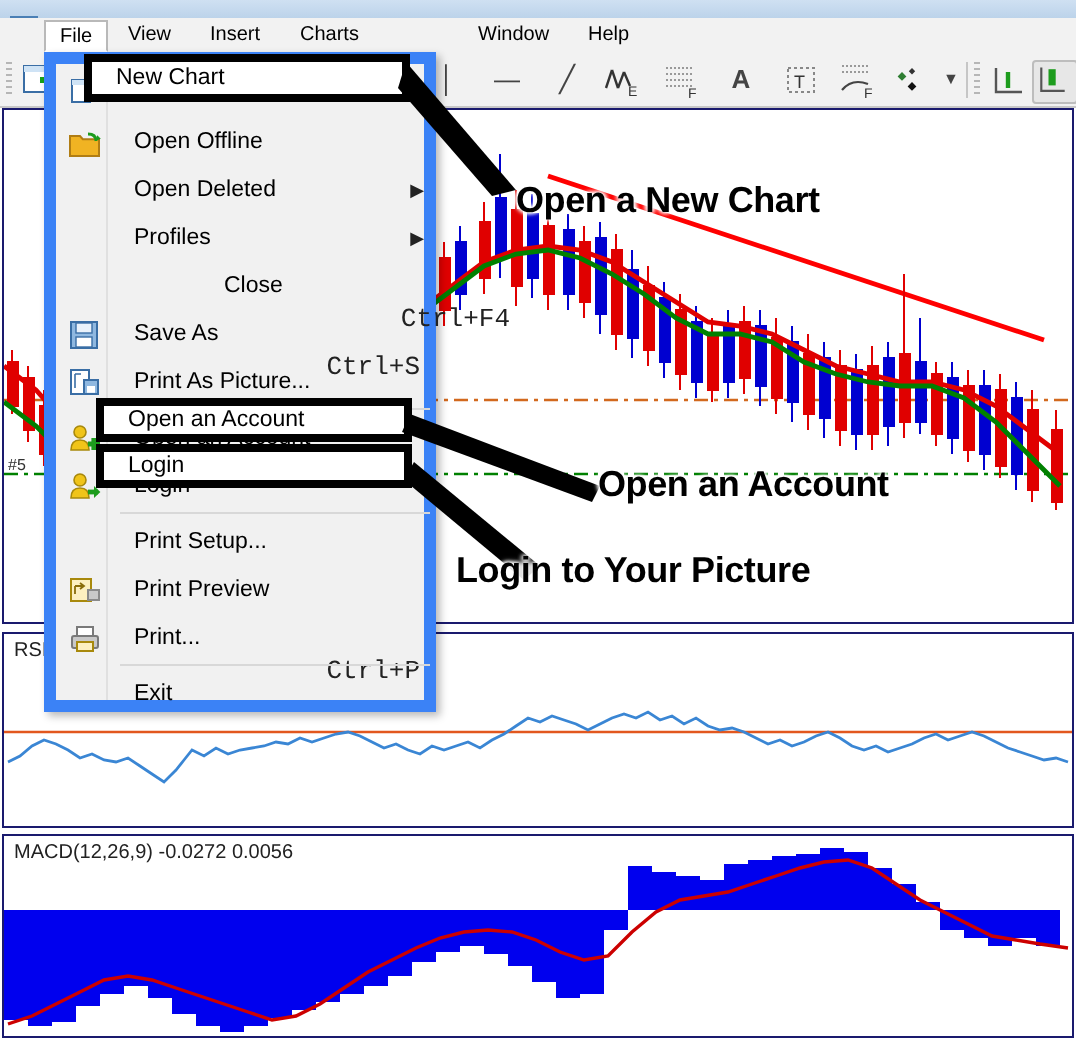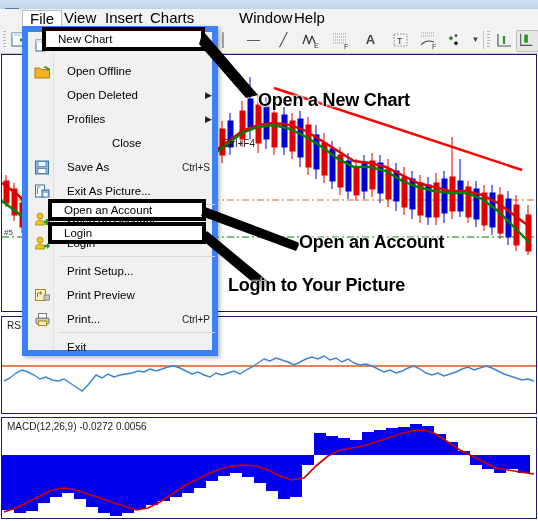--- a/index.html
+++ b/index.html
@@ -23,21 +23,21 @@
   .tb-btn{position:absolute;top:8px;left:5px;width:12px;height:8px;
     background:#6fa8dc;border:1px solid #4a7fb5;}
 
   
   .menubar{
     position:absolute;left:0;top:9px;width:538px;height:18px;
     background:#f2f2f2;border-bottom:1px solid #d6d6d6;
   }
   .menu-item{
     position:absolute;top:1px;height:16px;line-height:16px;
-    font-size:15px;color:#000;padding:0 7px;white-space:nowrap;
+    font-size:10px;color:#000;padding:0 7px;white-space:nowrap;
   }
   .menu-item.active{
     background:#ffffff;border:1px solid #b9b9b9;border-bottom:1px solid #ffffff;
     height:16px;line-height:15px;box-sizing:border-box;
   }
 
   
   .toolbar{
     position:absolute;left:0;top:27px;width:538px;height:26px;
     background:#f2f2f2;border-bottom:1px solid #c8c8c8;
@@ -77,21 +77,21 @@
   }
   .dd-gutter{
     position:absolute;left:0;top:0;width:25px;height:100%;
     background:#f1f1f1;border-right:1px solid #e0e0e0;
   }
   .dd-item{
     position:absolute;left:1px;width:193px;height:23px;
     font-size:11.5px;color:#000;line-height:23px;box-sizing:border-box;
   }
   .dd-text{position:absolute;left:38px;top:0;}
-  .dd-accel{position:absolute;right:12px;top:0;font-size:10px;color:#222;}
+  .dd-accel{position:absolute;right:12px;top:16px;font-size:13px;color:#222;font-family:Liberation Mono, monospace;}
   .dd-arrow{position:absolute;right:10px;top:0;font-size:9px;color:#222;}
   .dd-sep{position:absolute;left:32px;width:155px;height:1px;background:#d8d8d8;}
   .dd-ico{position:absolute;left:5px;top:3px;width:17px;height:17px;}
 
   
   .hibox{
     position:absolute;border:4px solid #000;background:#fff;
     box-sizing:border-box;
   }
   .hibox .hb-text{
@@ -463,21 +463,21 @@
 
     <div class="dd-item" style="top:148px;">
       <span class="dd-ico">
         <svg width="17" height="17" viewBox="0 0 17 17">
           <rect x="1.5" y="2" width="9" height="12" fill="#fff" stroke="#3a6ea5"></rect>
           <path d="M3.5 4 v7 M3.5 4 h3" stroke="#3a6ea5" stroke-width=".8" fill="none"></path>
           <rect x="8" y="7" width="7" height="7" fill="#8fb8e0" stroke="#3a6ea5"></rect>
           <rect x="9.5" y="10" width="4" height="3.4" fill="#fff"></rect>
         </svg>
       </span>
-      <span class="dd-text">Exit As Picture...</span>
+      <span class="dd-text">Print As Picture...</span>
     </div>
     <div class="dd-sep" style="top:172px;"></div>
 
     <div class="dd-item" style="top:176px;">
       <span class="dd-ico">
         <svg width="17" height="17" viewBox="0 0 17 17">
           <circle cx="6" cy="5" r="3" fill="#f0c419" stroke="#a8890c" stroke-width=".8"></circle>
           <path d="M1.5 14 q0 -5 4.5 -5 q4.5 0 4.5 5 z" fill="#f0c419" stroke="#a8890c" stroke-width=".8"></path>
           <path d="M10 11 h6 M13 8 v6" stroke="#1d9c1d" stroke-width="2.6"></path>
         </svg>

